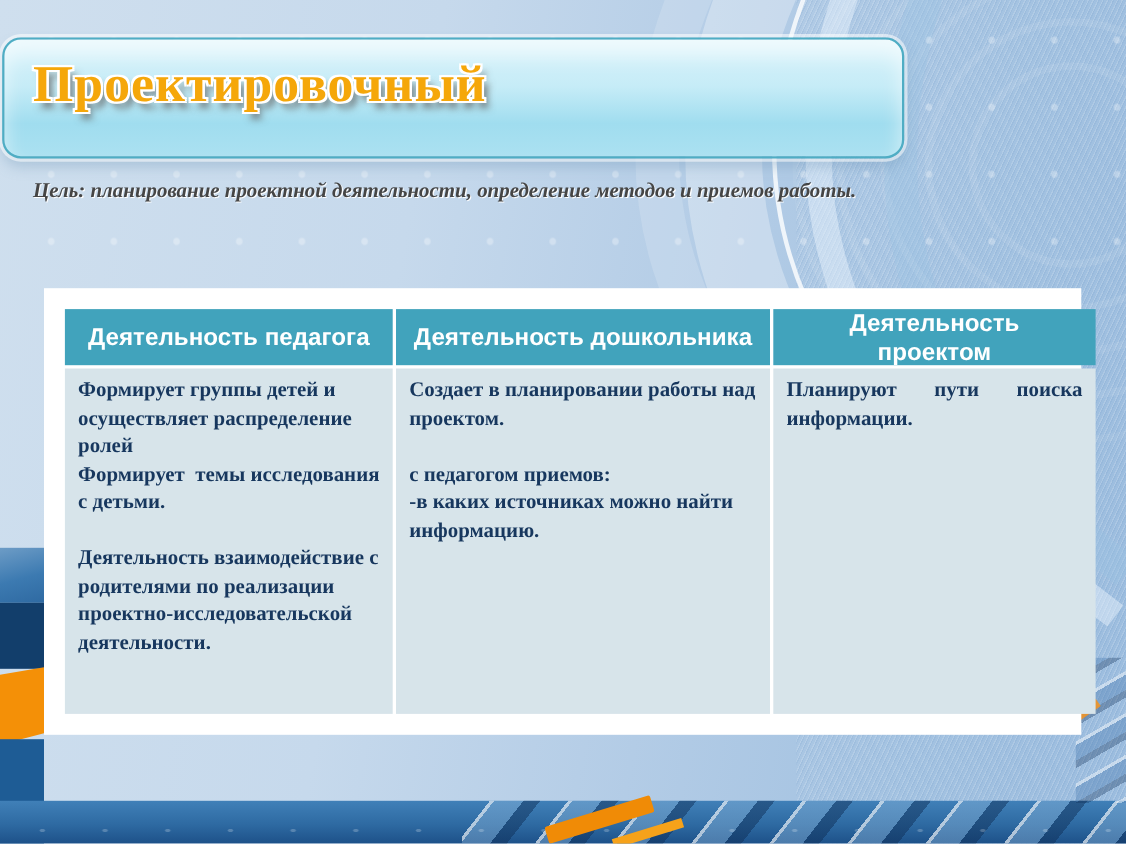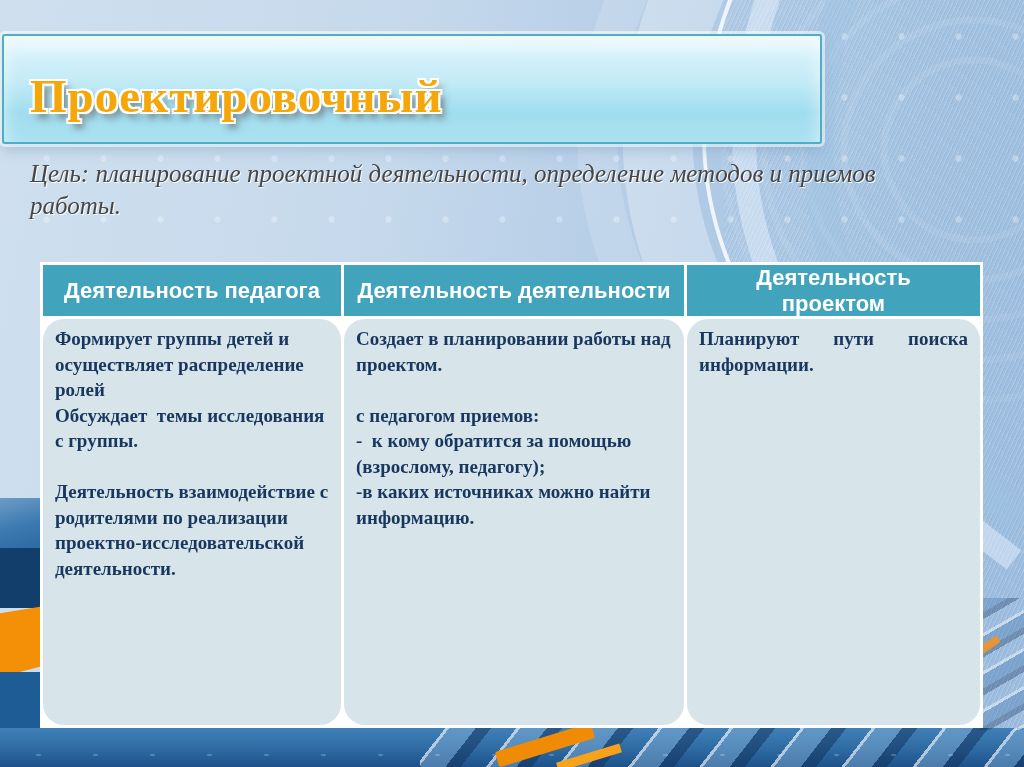--- a/index.html
+++ b/index.html
@@ -50,54 +50,55 @@
       rgba(13,44,84,.40) 15px 21px, rgba(255,255,255,0) 21px 33px);
     opacity:.8;
   }
   .orange-chip{position:absolute; z-index:3; pointer-events:none; background:#f08b06;}
   .oc1{left:495px; top:737px; width:100px; height:16px; transform:rotate(-17deg); border-radius:2px;}
   .oc2{left:556px; top:753px; width:66px; height:9px;  transform:rotate(-17deg); background:#f6a21a;}
   .oc3{left:962px; top:646px; width:40px; height:8px;  transform:rotate(-35deg); background:#ef9426; opacity:.9;}
   
   .banner{
     position:absolute; left:2px; top:34px; width:816px; height:106px; z-index:5;
-    border:2px solid #4fadc4; border-radius:3px;
+    border:2px solid #4fadc4; border-radius:17px;
     background:linear-gradient(180deg,#d9f3fb 0%,#c6ecf7 40%,#a0ddef 72%,#abe1f1 100%);
     box-shadow:0 0 0 3px rgba(255,255,255,.55), 0 7px 12px rgba(110,150,180,.35),
                inset 0 14px 18px rgba(255,255,255,.6);
-    display:flex; align-items:center;
+    display:flex; 
   }
   .banner-title{
     padding:14px 0 0 26px; font-size:47px; font-weight:bold; letter-spacing:1px;
     color:#f5a70a;
     text-shadow:-2px -2px 0 #fff, 2px -2px 0 #fff, -2px 2px 0 #fff, 2px 2px 0 #fff,
                  -2px 0 0 #fff, 2px 0 0 #fff, 0 -2px 0 #fff, 0 2px 0 #fff,
                  5px 6px 7px rgba(96,96,96,.8);
   }
   
   .goal{
     position:absolute; left:30px; top:158px; max-width:870px; z-index:5;
-    font-size:25px; line-height:32px; font-style:italic; font-weight:normal; color:#454545;
+    font-size:19px; line-height:32px; font-style:italic; font-weight:bold; color:#454545;
     text-shadow:1px 1px 0 rgba(255,255,255,.95);
+    text-align:right;
   }
   
   .tbl{
-    position:absolute; left:40px; top:262px; width:943px; height:466px; z-index:5;
-    background:#fff; padding:3px; box-sizing:border-box;
+    position:absolute; left:40px; top:262px; width:943px; height:406px; z-index:5;
+    background:#fff; padding:19px; box-sizing:border-box;
     display:grid; grid-template-columns:298px 340px 293px; grid-template-rows:51px 1fr; gap:3px;
   }
   .hdr{
     background:#41a3bc; color:#fff;
     font-family:"Liberation Sans", sans-serif; font-weight:bold; font-size:22px; line-height:26px;
     display:flex; align-items:center; justify-content:center; text-align:center;
   }
   .hdr--parents span{display:inline-block; max-width:185px;}
   .cell{
     background:#d7e4ea; color:#17375e; font-weight:bold; font-size:19px; line-height:25.5px;
-    padding:7px 12px 8px 12px; overflow:hidden;border-radius:21px;
+    padding:7px 12px 8px 12px; overflow:hidden;
   }
   .cell p{margin:0; white-space:pre-wrap;}
   .cell p:empty{height:25.5px;}
   .cell--parents p{text-align:justify; text-align-last:left;}
 </style>
 </head>
 <body>
 
 <div class="slide">
 
@@ -133,36 +134,35 @@
     <div class="banner-title">Проектировочный</div>
   </div>
 
   <div class="goal">Цель: планирование проектной деятельности, определение методов и приемов работы.</div>
 
   <div class="tbl">
     <div class="hdr">
       <span>Деятельность педагога</span>
     </div>
     <div class="hdr">
-      <span>Деятельность деятельности</span>
+      <span>Деятельность дошкольника</span>
     </div>
     <div class="hdr hdr--parents">
       <span>Деятельность проектом</span>
     </div>
     <div class="cell">
         <p>Формирует группы детей и осуществляет распределение ролей</p>
-        <p>Обсуждает  темы исследования с группы.</p>
+        <p>Формирует  темы исследования с детьми.</p>
         <p></p>
         <p>Деятельность взаимодействие с родителями по реализации проектно-исследовательской деятельности.</p>
       </div>
     <div class="cell">
         <p>Создает в планировании работы над проектом.</p>
         <p></p>
         <p>с педагогом приемов:</p>
-        <p>-  к кому обратится за помощью (взрослому, педагогу);</p>
         <p>-в каких источниках можно найти информацию.</p>
       </div>
     <div class="cell cell--parents">
         <p>Планируют пути поиска информации.</p>
       </div>
   </div>
 
 </div>
 
 </body></html>

